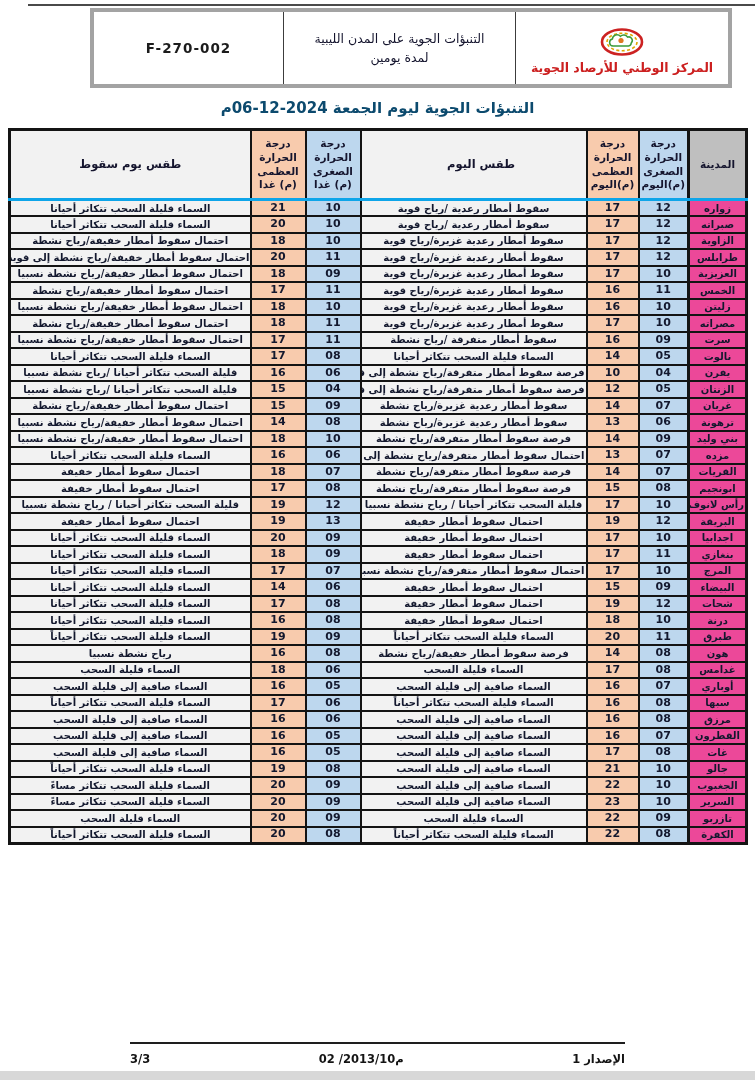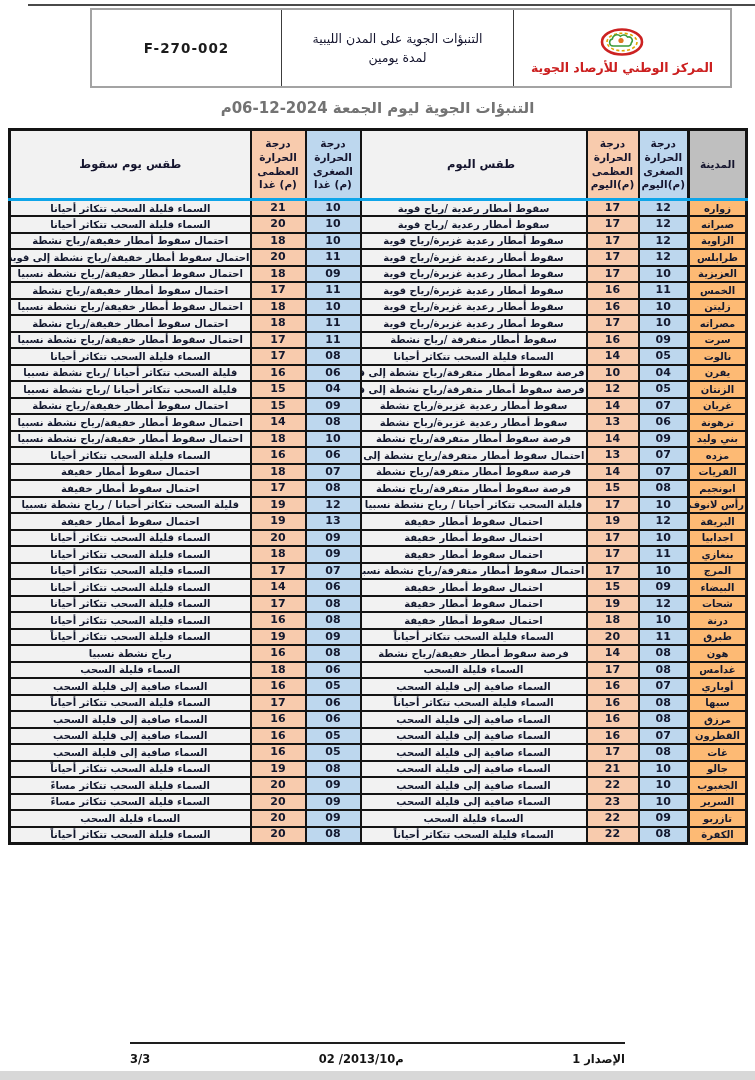--- a/index.html
+++ b/index.html
@@ -4,48 +4,48 @@
 <style>
   html,body{margin:0;padding:0;}
   body{
     width:755px;height:1080px;background:#ffffff;position:relative;overflow:hidden;
     font-family:"DejaVu Sans",sans-serif;color:#111;
   }
   .top-rule{position:absolute;top:4px;left:28px;right:0;height:2px;background:#4a4a4a;}
   
   .header-box{
     position:absolute;top:8px;left:90px;width:642px;height:80px;
-    display:flex;direction:ltr;border:2px solid #a3a3a3;box-sizing:border-box;background:#fff;
+    display:flex;direction:ltr;border:4px solid #a3a3a3;box-sizing:border-box;background:#fff;
   }
   .hcell{box-sizing:border-box;display:flex;flex-direction:column;align-items:center;justify-content:center;}
   .form-cell{width:190px;border-right:1px solid #3c3c3c;font-weight:bold;font-size:13.5px;letter-spacing:1px;color:#1c1c1c;}
   .title-cell{width:232px;border-right:1px solid #3c3c3c;font-weight:normal;font-size:12.5px;line-height:1.55;text-align:center;white-space:pre-line;color:#15152e;direction:rtl;}
   .org-cell{flex:1;padding-top:5px;align-items:center;}
   .org-name{color:#cc2020;font-weight:bold;font-size:12.5px;margin-top:3px;direction:rtl;}
   
-  .main-title{position:absolute;top:99px;left:0;width:755px;text-align:center;font-weight:bold;font-size:15px;color:#737373;}
+  .main-title{position:absolute;top:99px;left:0;width:755px;text-align:center;font-weight:bold;font-size:15px;color:#0c4a6e;}
   
   table.forecast{
     position:absolute;top:128px;left:8px;width:740px;table-layout:fixed;
     border-collapse:collapse;border:3px solid #141414;direction:rtl;
   }
   .forecast th,.forecast td{border:2px solid #141414;text-align:center;vertical-align:middle;box-sizing:border-box;}
   .forecast thead th{
     height:70px;font-weight:bold;font-size:10.5px;line-height:1.3;white-space:pre-line;
     padding:2px 1px;color:#15152e;border-bottom:3px solid #0ea5e9;
   }
   .forecast thead th:nth-child(1){width:58px;}
   .forecast thead th:nth-child(2){width:50px;}
   .forecast thead th:nth-child(3){width:52px;}
   .forecast thead th:nth-child(4){width:226px;font-size:11.5px;padding-left:16px;}
   .forecast thead th:nth-child(5){width:55px;}
   .forecast thead th:nth-child(6){width:55px;}
   .forecast thead th:nth-child(7){font-size:11.5px;}
   .forecast tbody td{height:16.5px;line-height:1.1;font-weight:bold;font-size:10px;padding:0 1px;color:#13182e;overflow:hidden;white-space:nowrap;}
-  .col-city{background:#fdba74;border-left-width:3px !important;}
+  .col-city{background:#ec4899;border-left-width:3px !important;}
   th.col-city{border-left-width:3px !important;}
   .col-min_today,.col-min_tomorrow{background:#bdd7ee;font-size:11px !important;}
   .col-max_today,.col-max_tomorrow{background:#f8cbad;font-size:11px !important;}
   .col-weather_today,.col-weather_tomorrow{background:#f2f2f2;}
   th.h-city{background:#bfbfbf;}
   th.h-min{background:#bdd7ee;}
   th.h-max{background:#f8cbad;}
   th.h-weather{background:#f2f2f2;}
   
   .footer{

